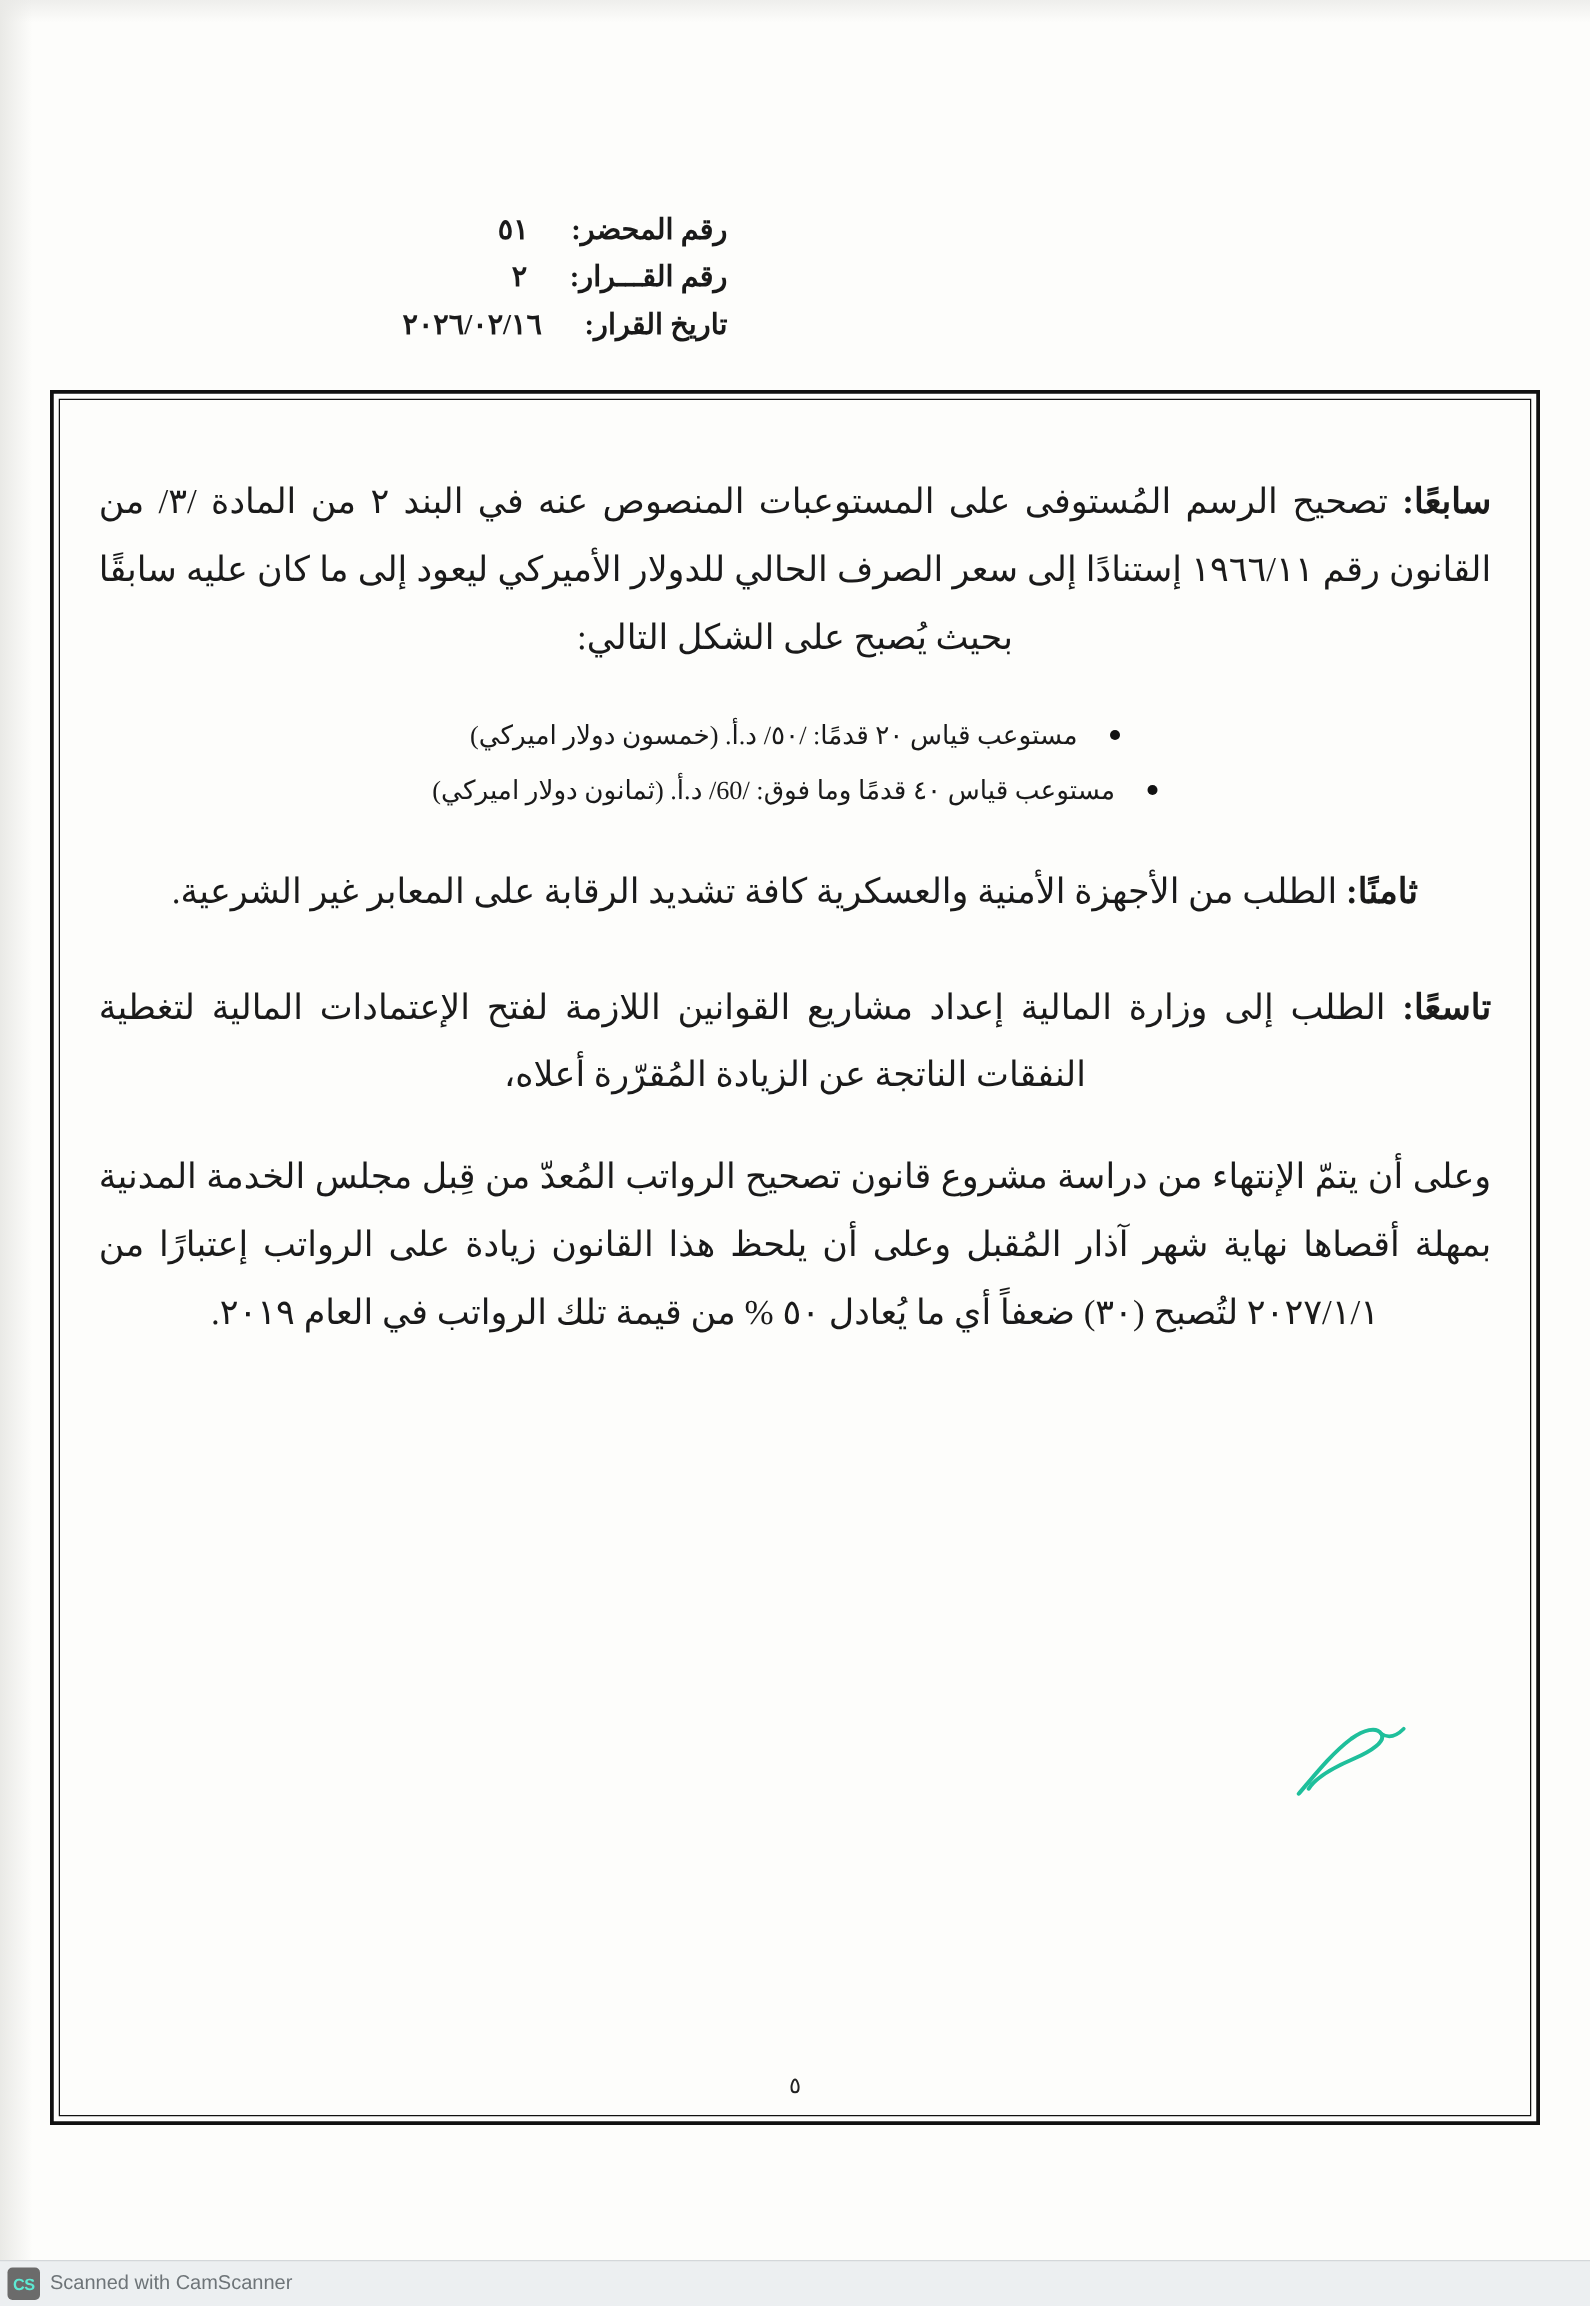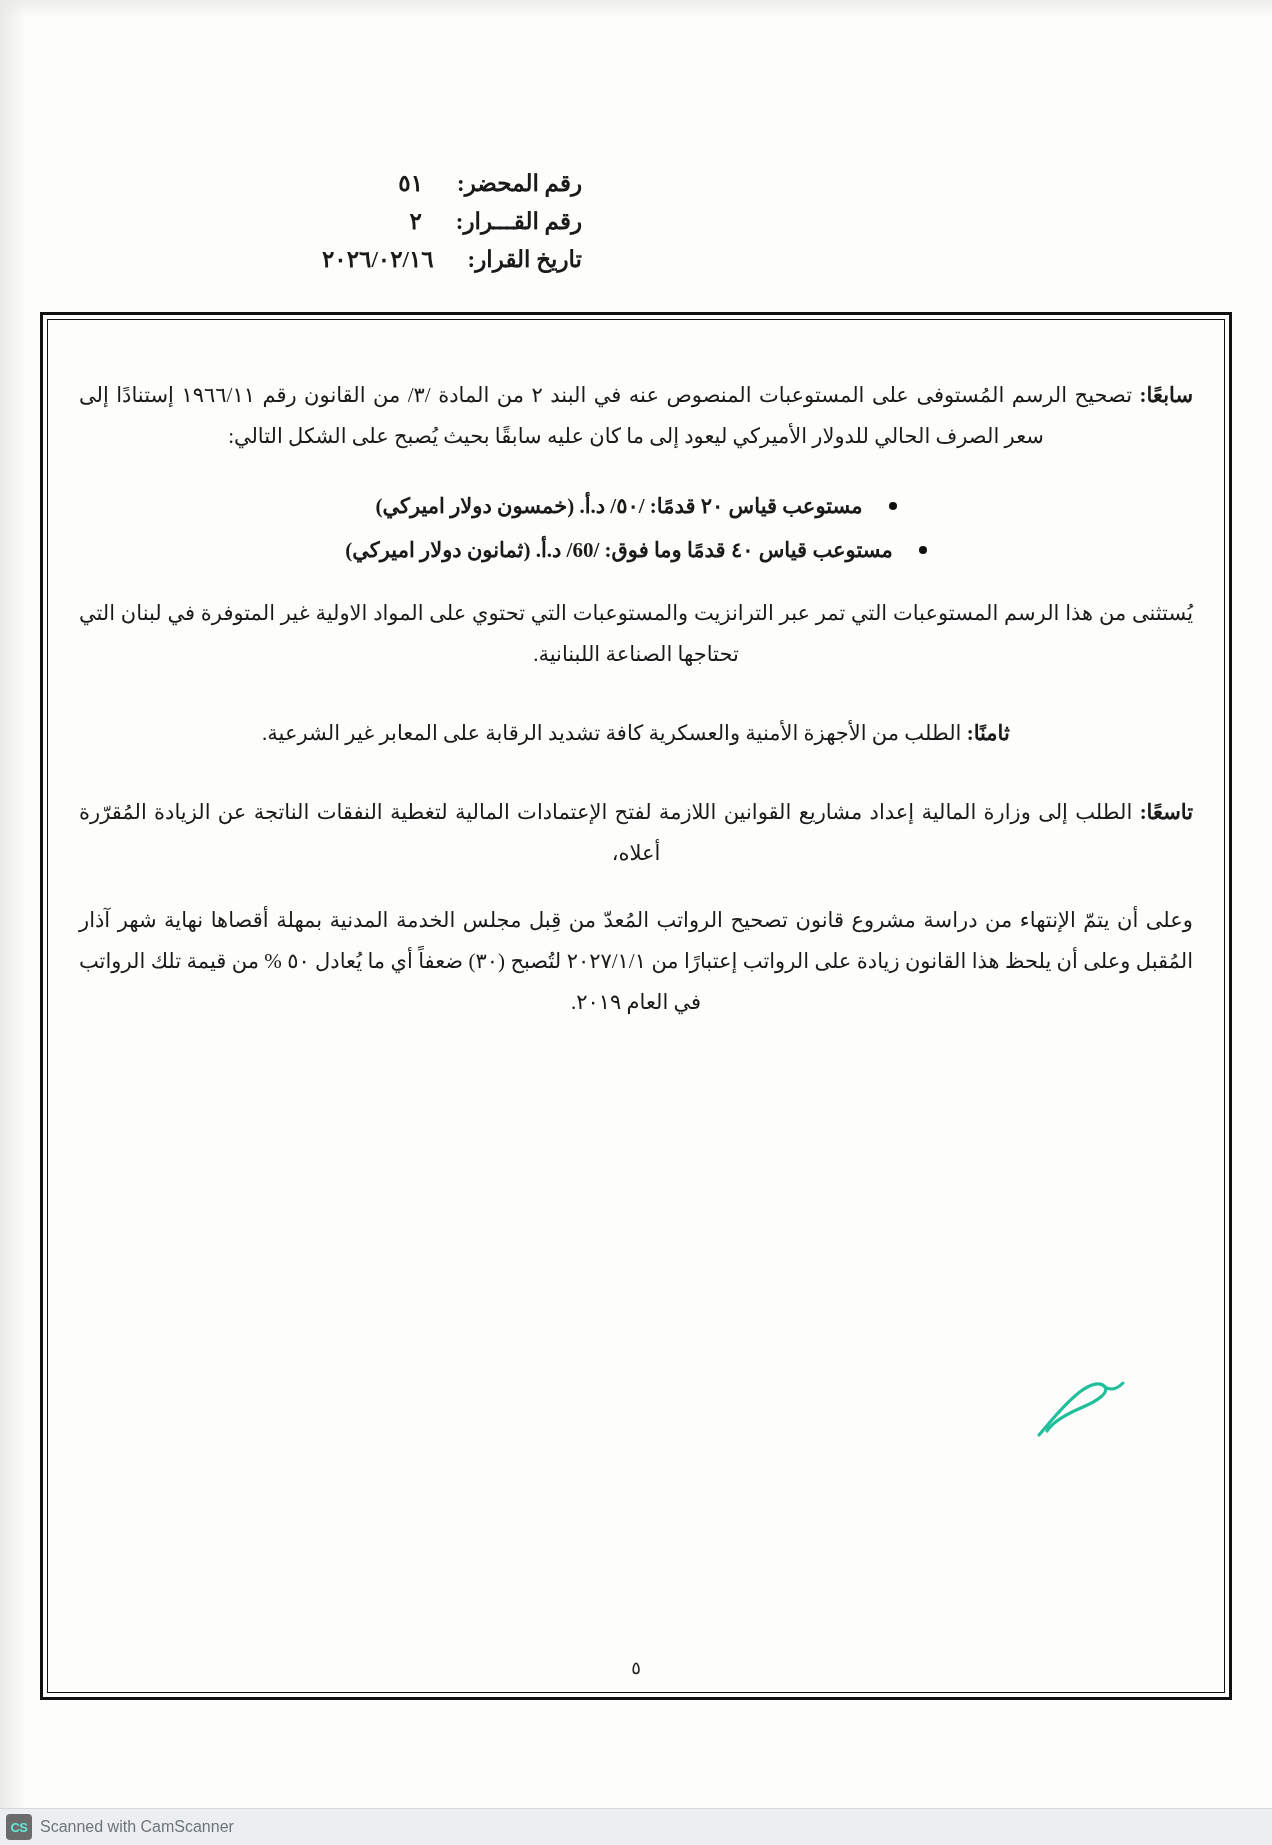--- a/index.html
+++ b/index.html
@@ -74,42 +74,41 @@
 
   .content {
     position: absolute;
     top: 60px;
     right: 28px;
     left: 28px;
     padding: 0 8px;
   }
 
   p.para {
-    font-size: 21px;
+    font-size: 28px;
     line-height: 1.95;
     text-align: justify;
     text-align-last: center;
     margin: 0 0 26px 0;
   }
   p.para b {
     font-weight: bold;
   }
 
   ul.bullets {
     list-style: none;
     margin: 4px 0 22px 0;
     padding: 0;
   }
   ul.bullets li {
     font-size: 21px;
     line-height: 2.0;
     text-align: center;
     position: relative;
     padding: 0;
-    font-weight: bold;
   }
   ul.bullets li .dot {
     display: inline-block;
     width: 8px;
     height: 8px;
     background: #111;
     border-radius: 50%;
     vertical-align: middle;
     margin-left: 26px;
     margin-right: 0;
@@ -225,21 +224,20 @@
 
       <ul class="bullets">
         <li>
           <span class="dot"></span><span class="txt">مستوعب قياس ٢٠ قدمًا: /٥٠/ د.أ. (خمسون دولار اميركي)</span>
         </li>
         <li>
           <span class="dot"></span><span class="txt">مستوعب قياس ٤٠ قدمًا وما فوق: /60/ د.أ. (ثمانون دولار اميركي)</span>
         </li>
       </ul>
 
-      <p class="para">يُستثنى من هذا الرسم المستوعبات التي تمر عبر الترانزيت والمستوعبات التي تحتوي على المواد الاولية غير المتوفرة في لبنان التي تحتاجها الصناعة اللبنانية.</p>
 
       <div class="gap-sm"></div>
 
       <p class="para">
         <b>ثامنًا:</b><span> الطلب من الأجهزة الأمنية والعسكرية كافة تشديد الرقابة على المعابر غير الشرعية.</span>
       </p>
 
       <div class="gap-sm"></div>
 
       <p class="para">

